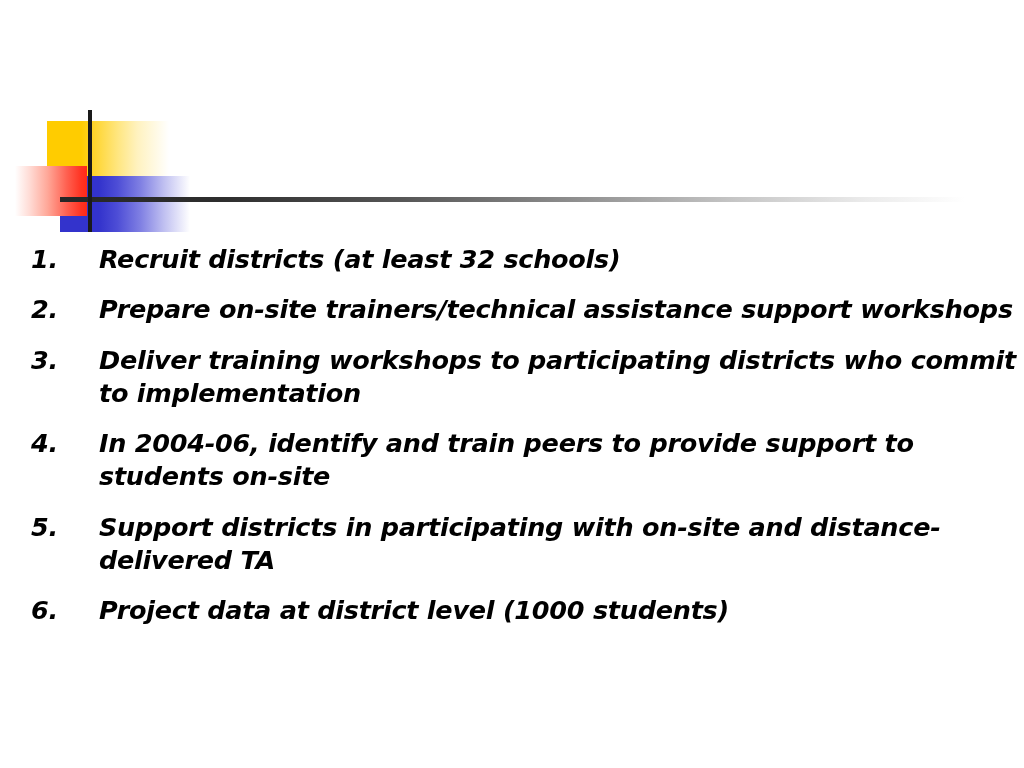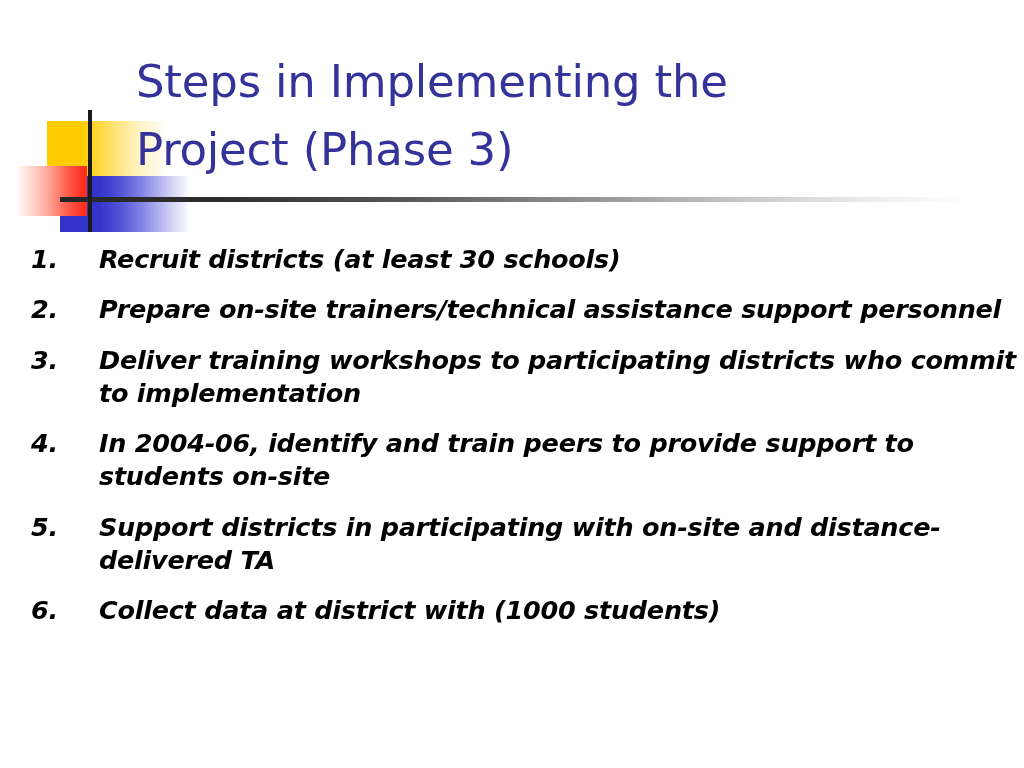--- a/index.html
+++ b/index.html
@@ -153,45 +153,41 @@
 
   <div id="title-decoration">
     <div class="deco-yellow"></div>
     <div class="deco-blue"></div>
     <div class="deco-blue-tail"></div>
     <div class="deco-red"></div>
     <div class="deco-hline"></div>
     <div class="deco-vline"></div>
   </div>
 
-  <div id="title-block">
-    <h1 id="slide-title">Steps in Implementing the
-Project (Phase 3)</h1>
-  </div>
 
   <ol id="body-list">
     <li class="list-item">
       <span class="item-number">1.</span>
-      <span class="item-text">Recruit districts (at least 30 schools)</span>
+      <span class="item-text">Recruit districts (at least 32 schools)</span>
     </li>
     <li class="list-item">
       <span class="item-number">2.</span>
-      <span class="item-text">Prepare on-site trainers/technical assistance support personnel</span>
+      <span class="item-text">Prepare on-site trainers/technical assistance support workshops</span>
     </li>
     <li class="list-item">
       <span class="item-number">3.</span>
       <span class="item-text">Deliver training workshops to participating districts who commit to implementation</span>
     </li>
     <li class="list-item">
       <span class="item-number">4.</span>
       <span class="item-text">In 2004-06, identify and train peers to provide support to students on-site</span>
     </li>
     <li class="list-item">
       <span class="item-number">5.</span>
       <span class="item-text">Support districts in participating with on-site and distance-delivered TA</span>
     </li>
     <li class="list-item">
       <span class="item-number">6.</span>
-      <span class="item-text">Collect data at district with (1000 students)</span>
+      <span class="item-text">Project data at district level (1000 students)</span>
     </li>
   </ol>
 
 </div>
 
 </body></html>

